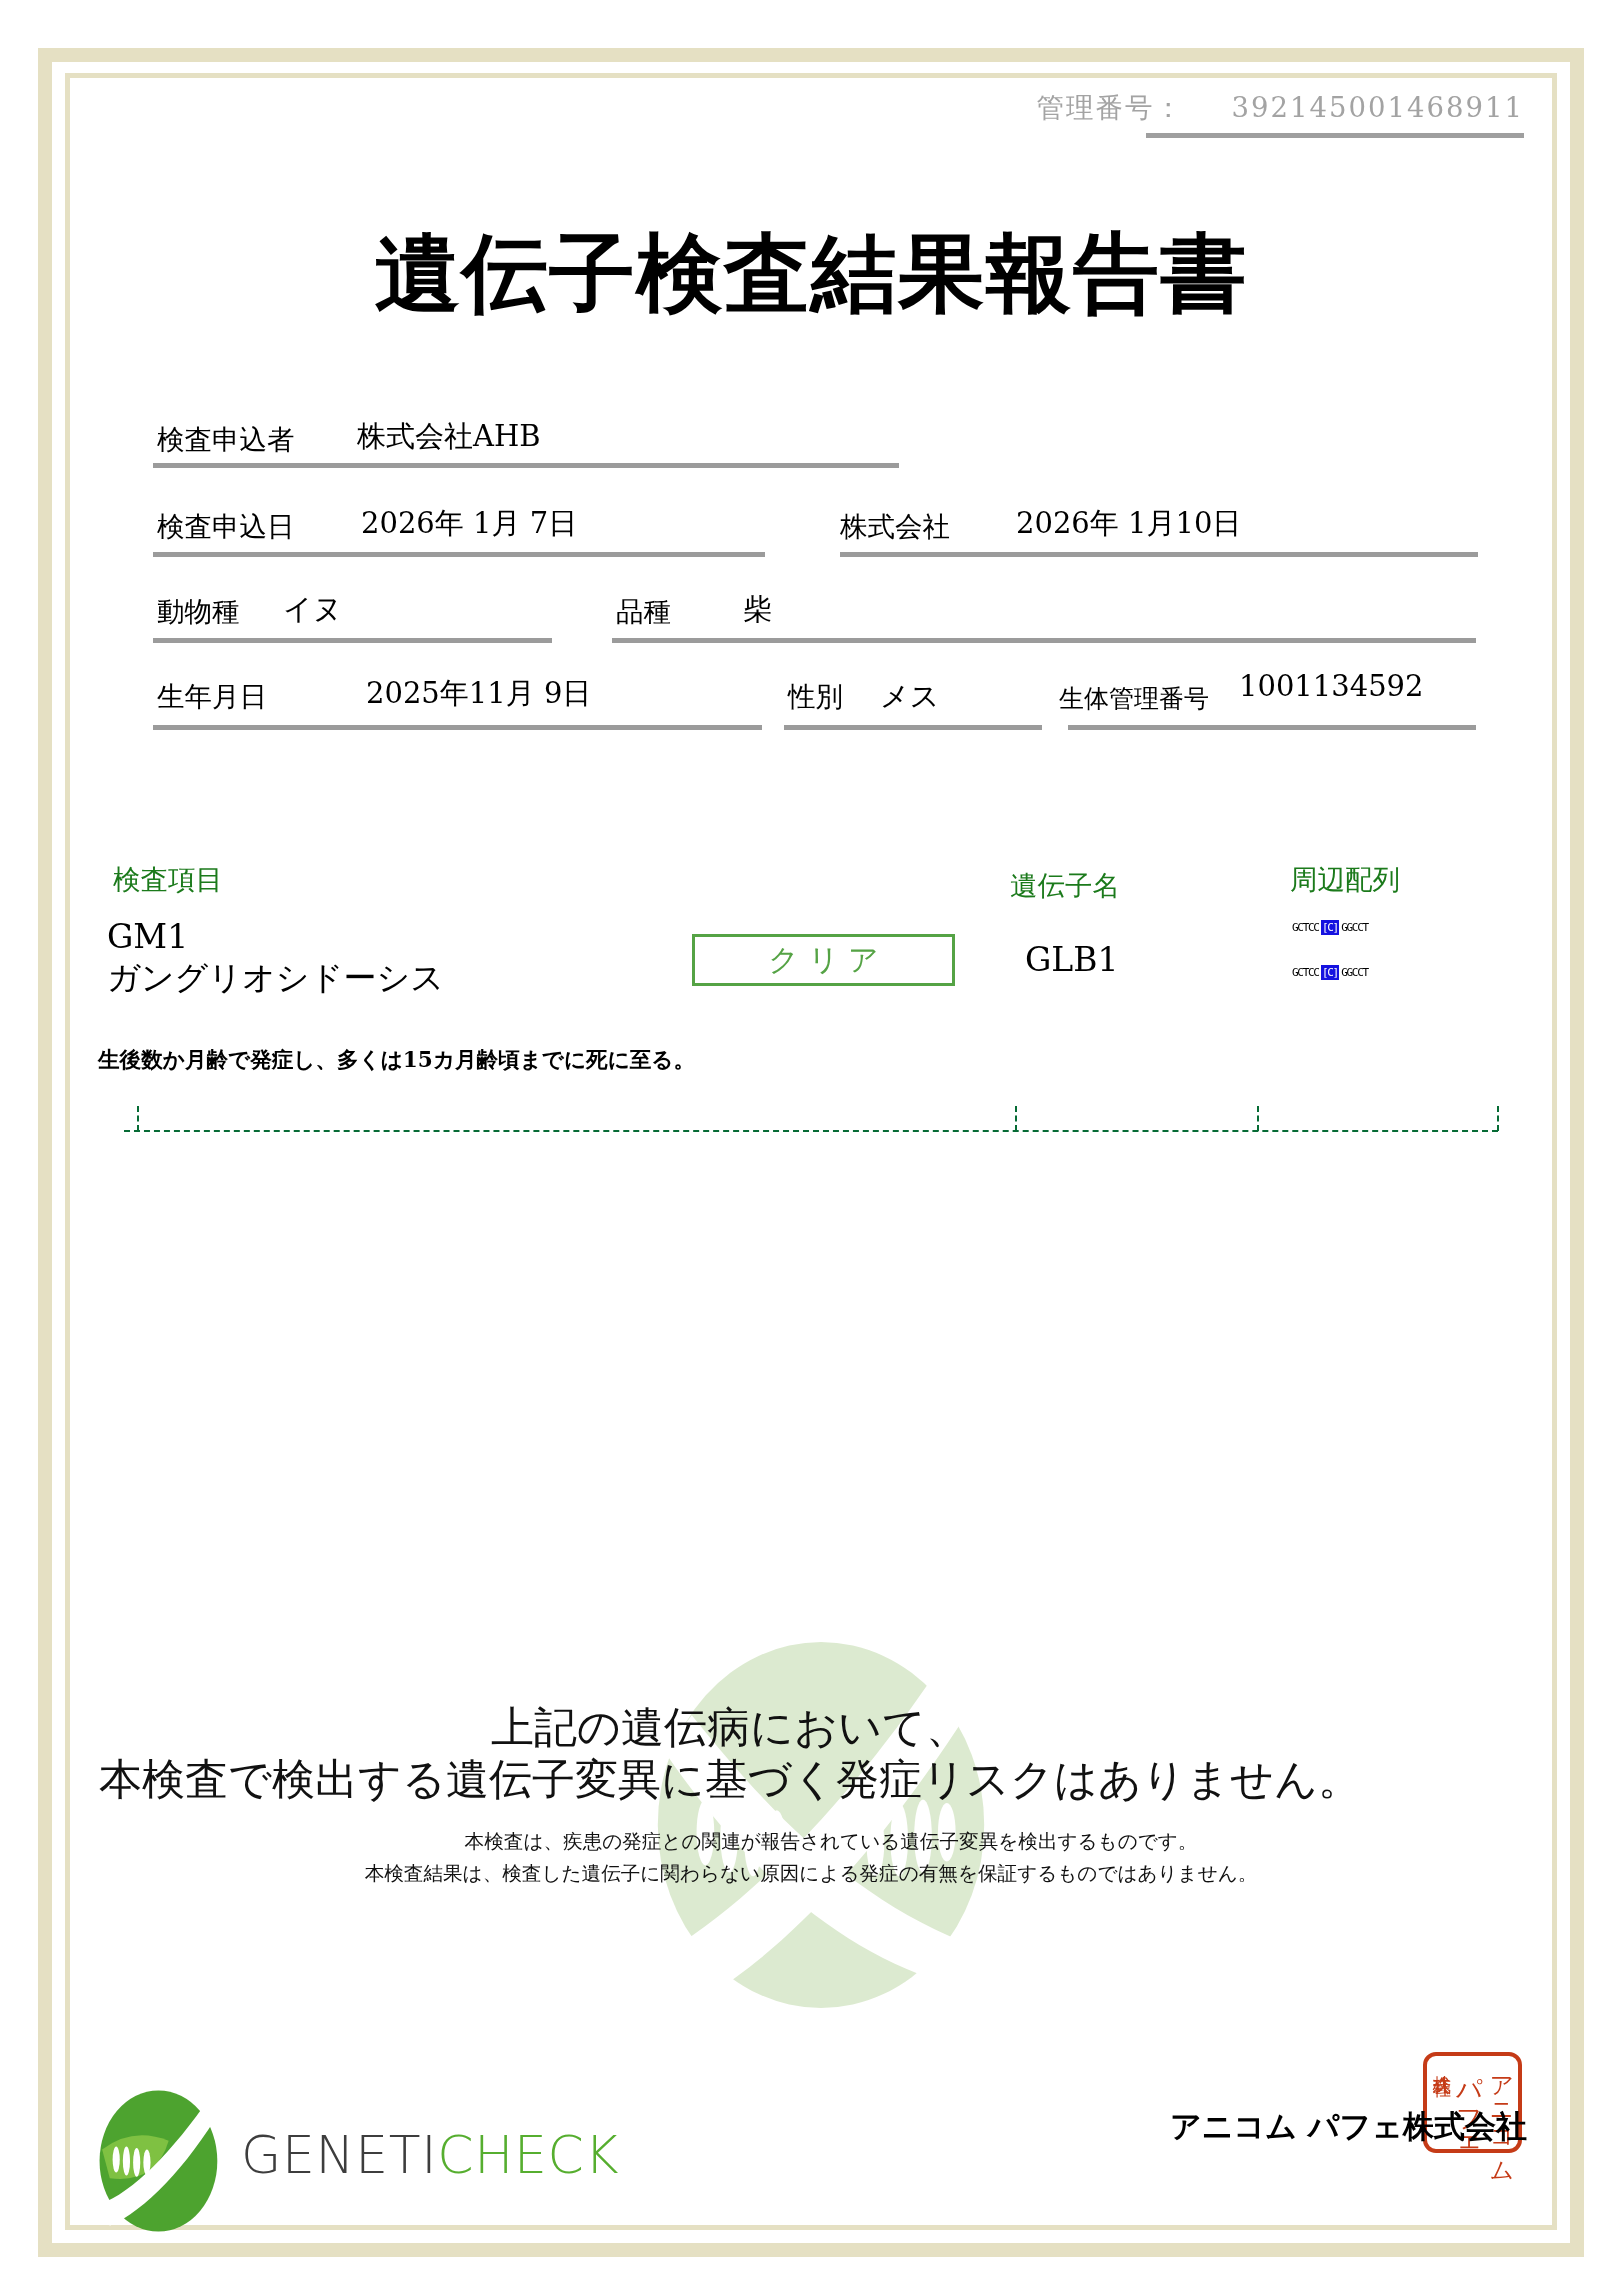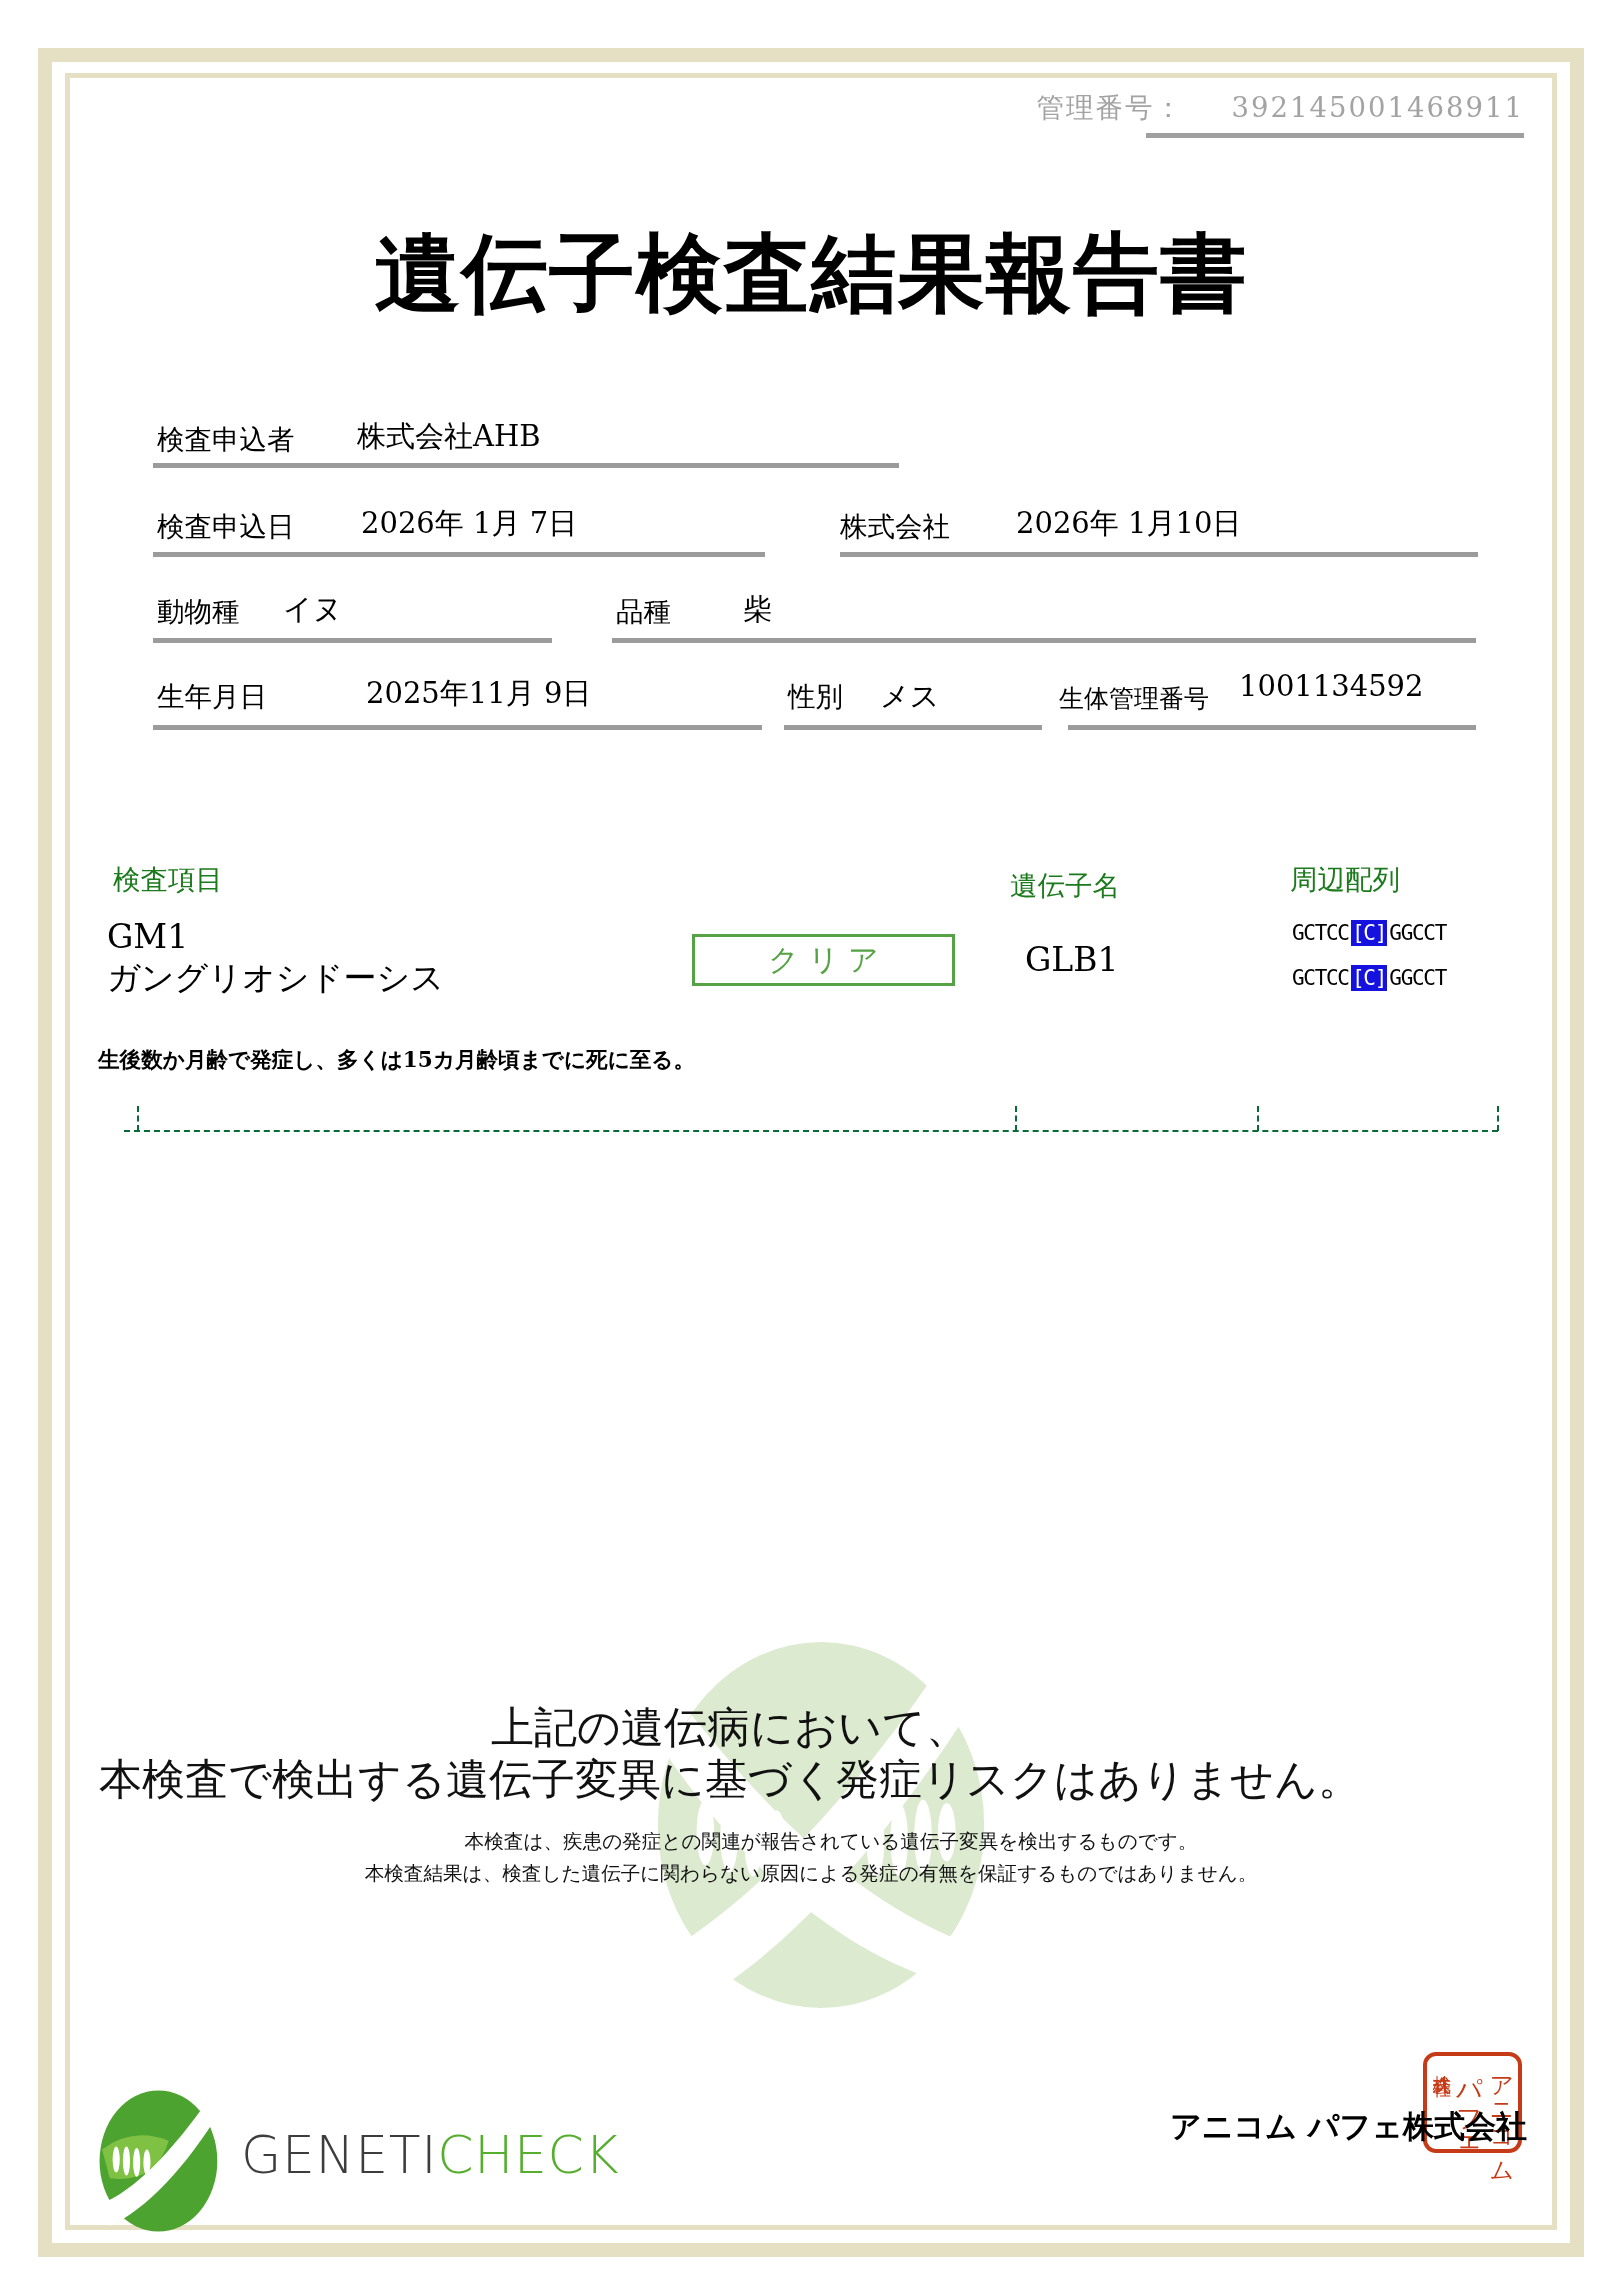--- a/index.html
+++ b/index.html
@@ -48,21 +48,21 @@
     left:692px;top:934px;width:263px;height:52px;
     border:3.3px solid #55a345;box-sizing:border-box;
     display:flex;align-items:center;justify-content:center;
   }
   .result-text{
     color:#55a345;font-size:30px;letter-spacing:9.2px;text-indent:9.2px;white-space:nowrap;
   }
   .gene{font-size:33px;color:#000;white-space:nowrap;}
   .seq{
     font-family:"DejaVu Sans Mono","Liberation Mono",monospace;
-    font-size:21px;letter-spacing:-1.3px;color:#000;white-space:nowrap;
+    font-size:11px;letter-spacing:-1.3px;color:#000;white-space:nowrap;
   }
   .seq .variant{
     background:#1512e0;color:#ffffff;padding:0.7px 1.3px;margin:0 2px;letter-spacing:-1.3px;
   }
   .desc{
     font-size:21.6px;font-weight:bold;color:#000;white-space:nowrap;
   }
   .desc.green{color:#1e7d1e;}
   .dash-h{
     left:124px;top:1130px;width:1374px;height:0;

